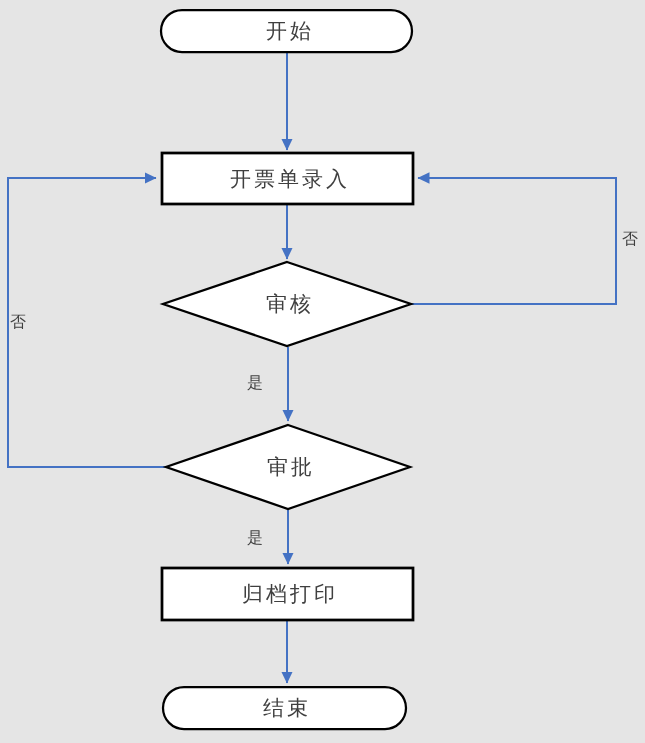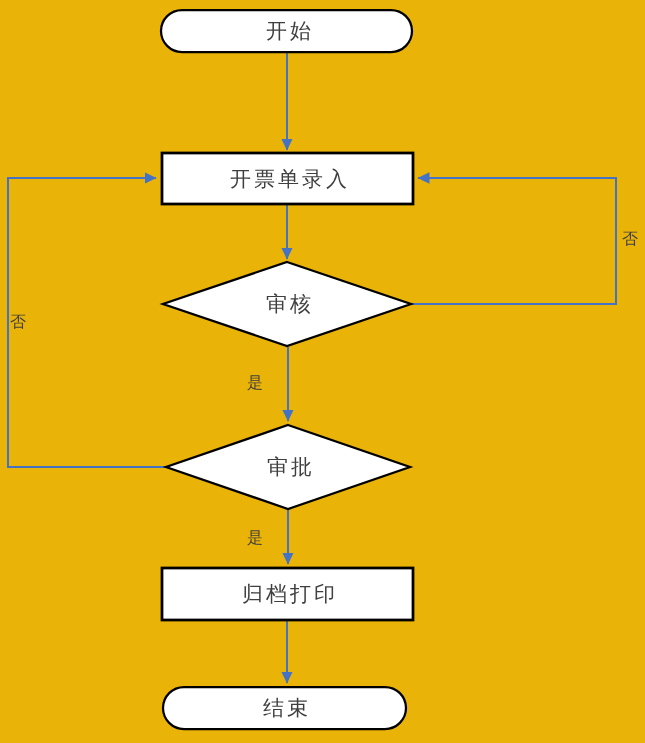--- a/index.html
+++ b/index.html
@@ -5,21 +5,21 @@
   html, body {
     margin: 0;
     padding: 0;
     background: #ffffff;
     font-family: "Liberation Sans", sans-serif;
   }
   .canvas {
     position: relative;
     width: 645px;
     height: 743px;
-    background: #eab308;
+    background: #e5e5e5;
     overflow: hidden;
   }
   svg {
     display: block;
   }
   .shape {
     fill: #ffffff;
     stroke: #000000;
   }
   .shape-thin  { stroke-width: 2.25; }

